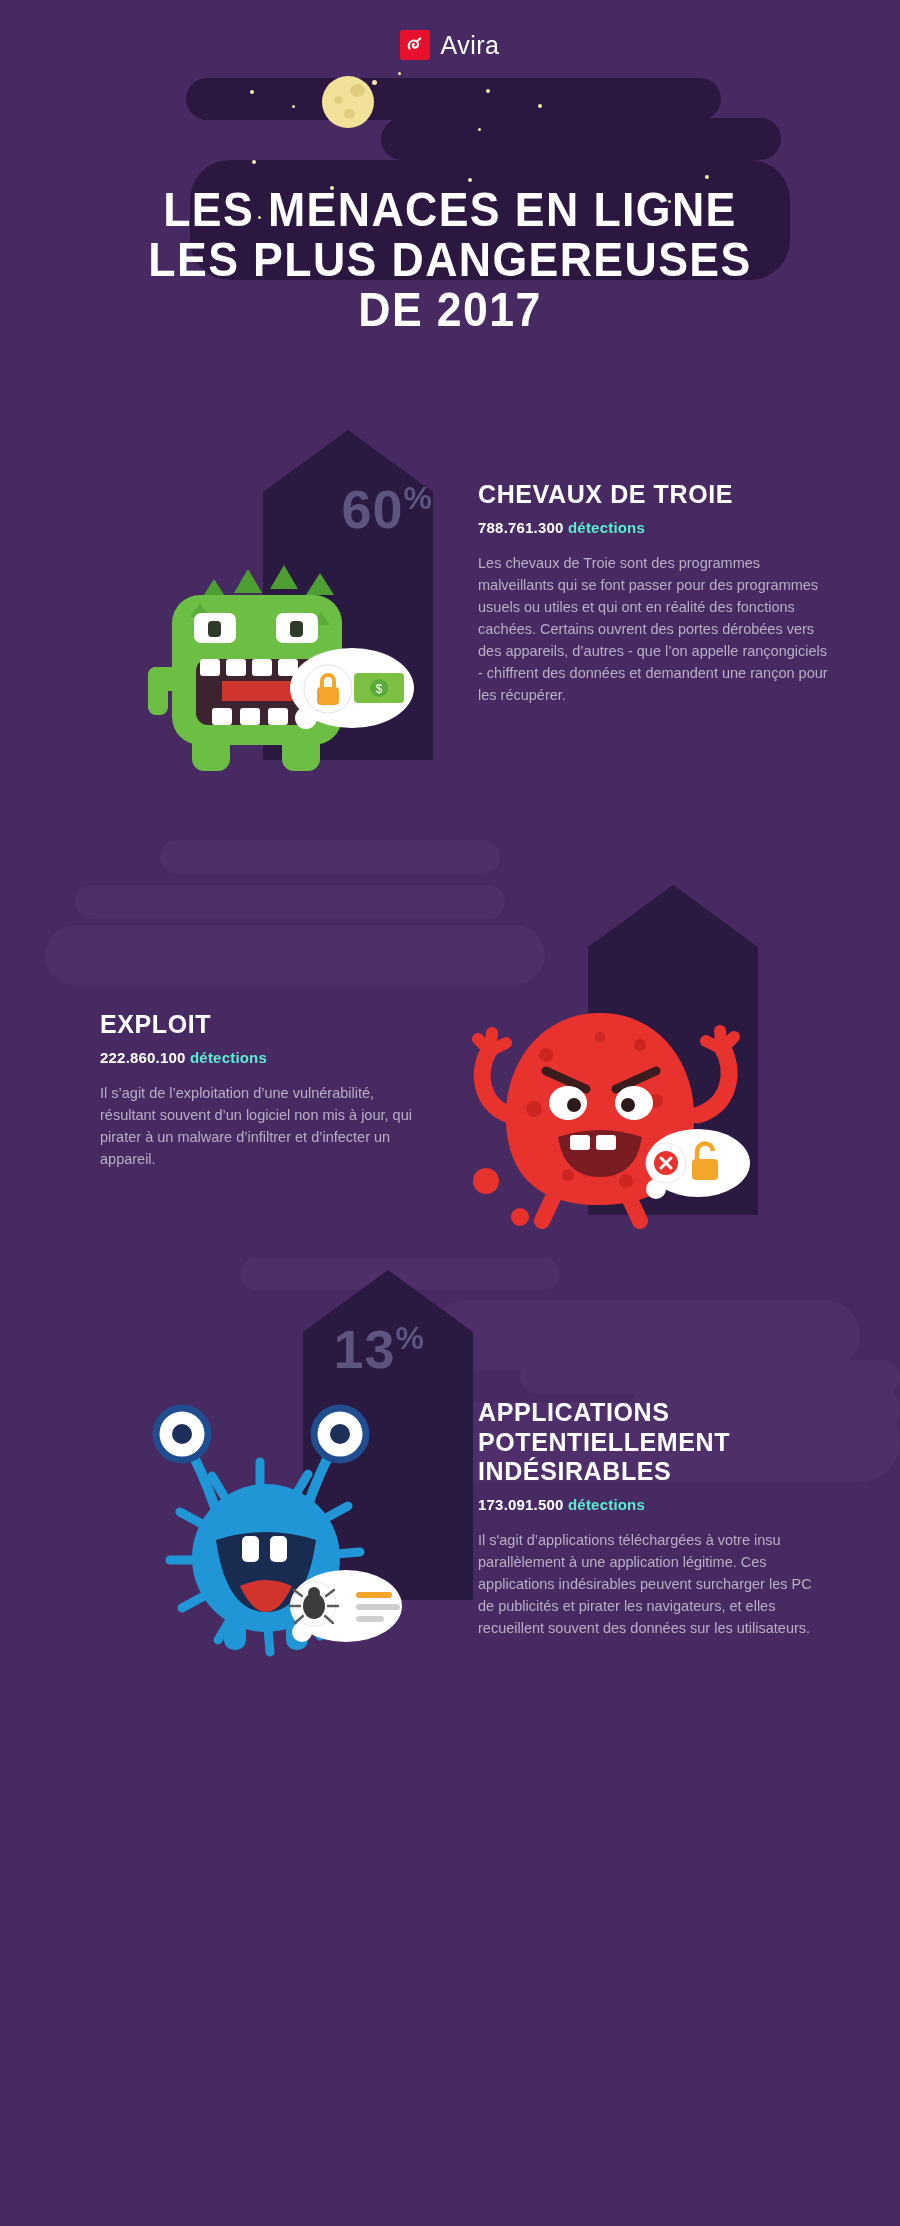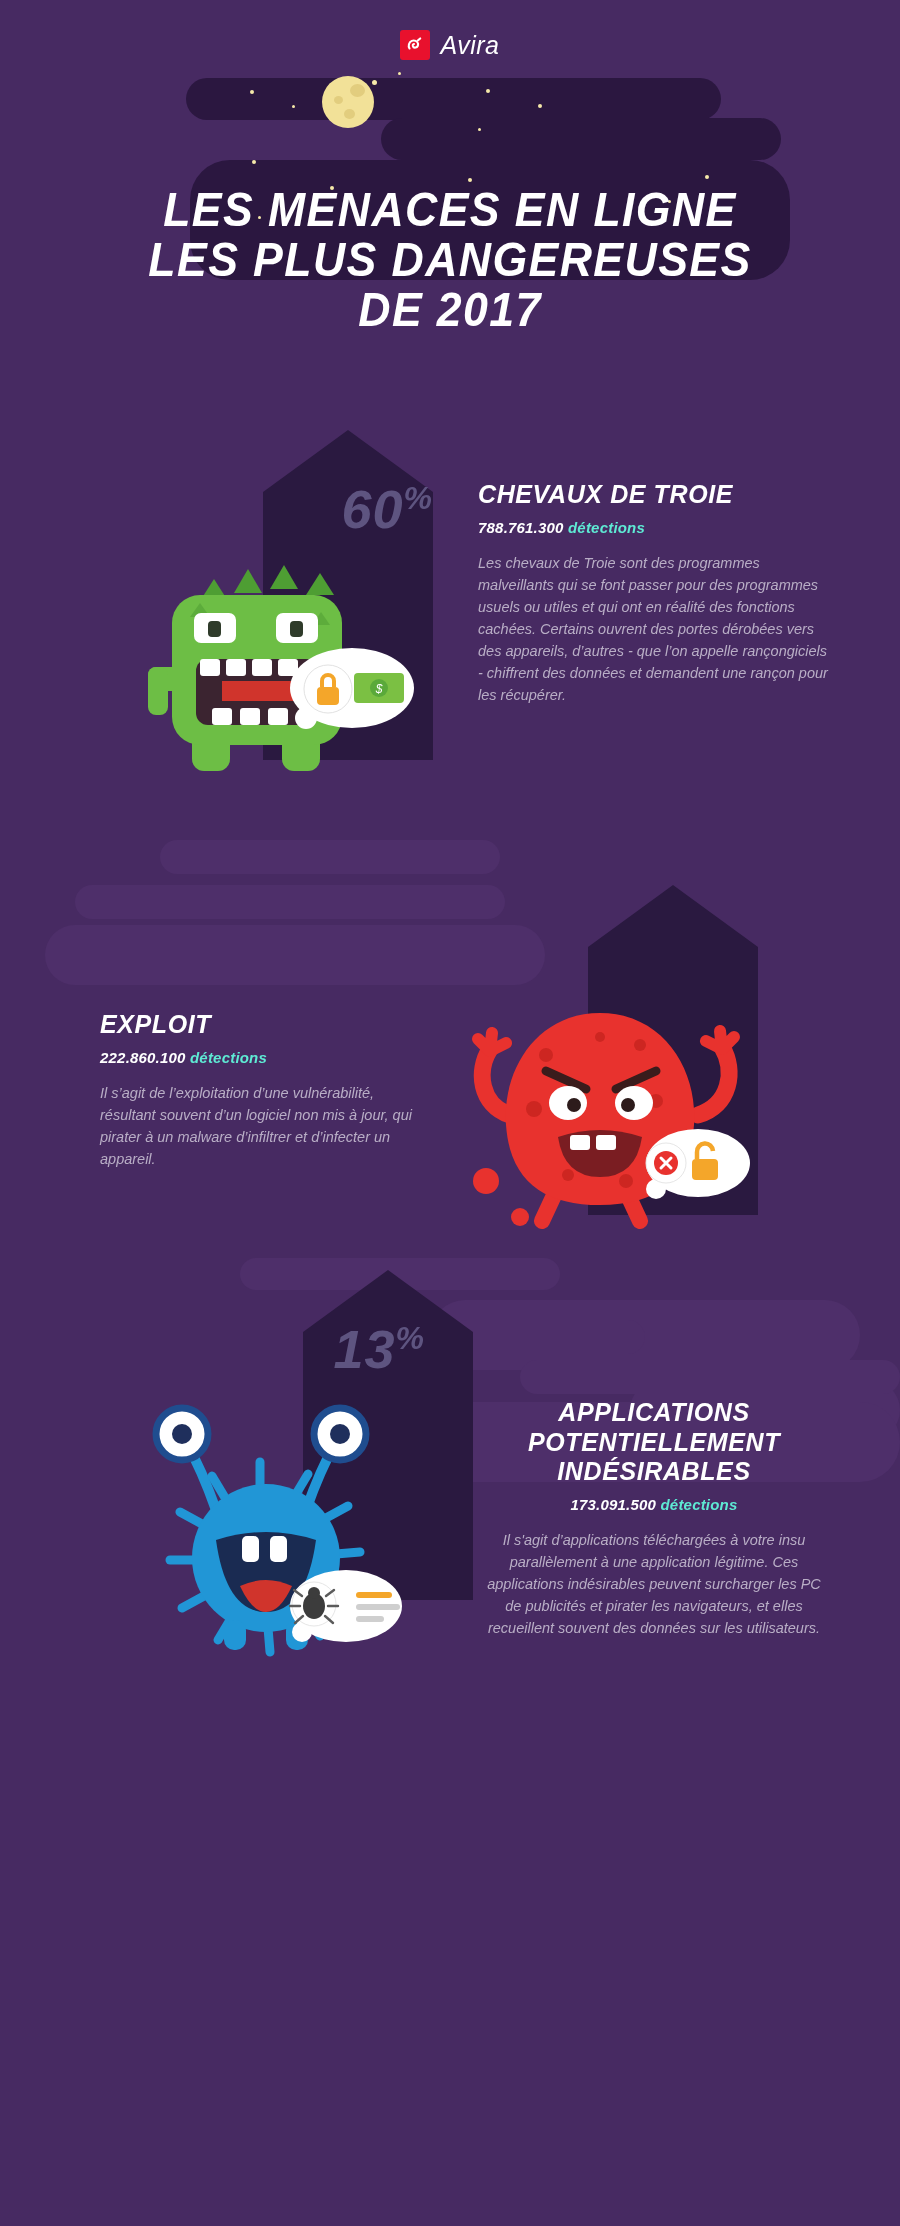--- a/index.html
+++ b/index.html
@@ -7,21 +7,20 @@
     background: #472a62;
     font-family: "Liberation Sans", sans-serif;
   }
   .page {
     position: relative;
     width: 900px;
     height: 1667px;
     margin: 0 auto;
     background: #472a62;
     overflow: hidden;
-    font-style: italic;
   }
 
   
   .deco { position: absolute; background: #3d2456; border-radius: 999px; }
   .deco.lite { background: #4e2f6a; }
 
   
   .logo-wrap {
     position: absolute; top: 30px; left: 0; right: 0;
     display: flex; align-items: center; justify-content: center; gap: 10px;
@@ -336,21 +335,21 @@
         </g>
         <ellipse cx="194" cy="216" rx="11" ry="13" fill="#3c3c3c"></ellipse>
         <circle cx="194" cy="203" r="6" fill="#3c3c3c"></circle>
         <rect x="236" y="202" width="36" height="6" rx="3" fill="#f4a62a"></rect>
         <rect x="236" y="214" width="44" height="6" rx="3" fill="#cfcfcf"></rect>
         <rect x="236" y="226" width="28" height="6" rx="3" fill="#cfcfcf"></rect>
       </g>
     </svg>
   </div>
 
-  <div class="txt" style="left:478px;top:1398px;width:352px;text-align:center;">
+  <div class="txt" style="left:478px;top:1398px;width:352px;">
     <h2>
       <div>APPLICATIONS</div>
       <div>POTENTIELLEMENT</div>
       <div>INDÉSIRABLES</div>
     </h2>
     <div class="det">
       <span>173.091.500</span>
       <span class="unit">détections</span>
     </div>
     <p>Il s'agit d’applications téléchargées à votre insu parallèlement à une application légitime. Ces applications indésirables peuvent surcharger les PC de publicités et pirater les navigateurs, et elles recueillent souvent des données sur les utilisateurs.</p>

